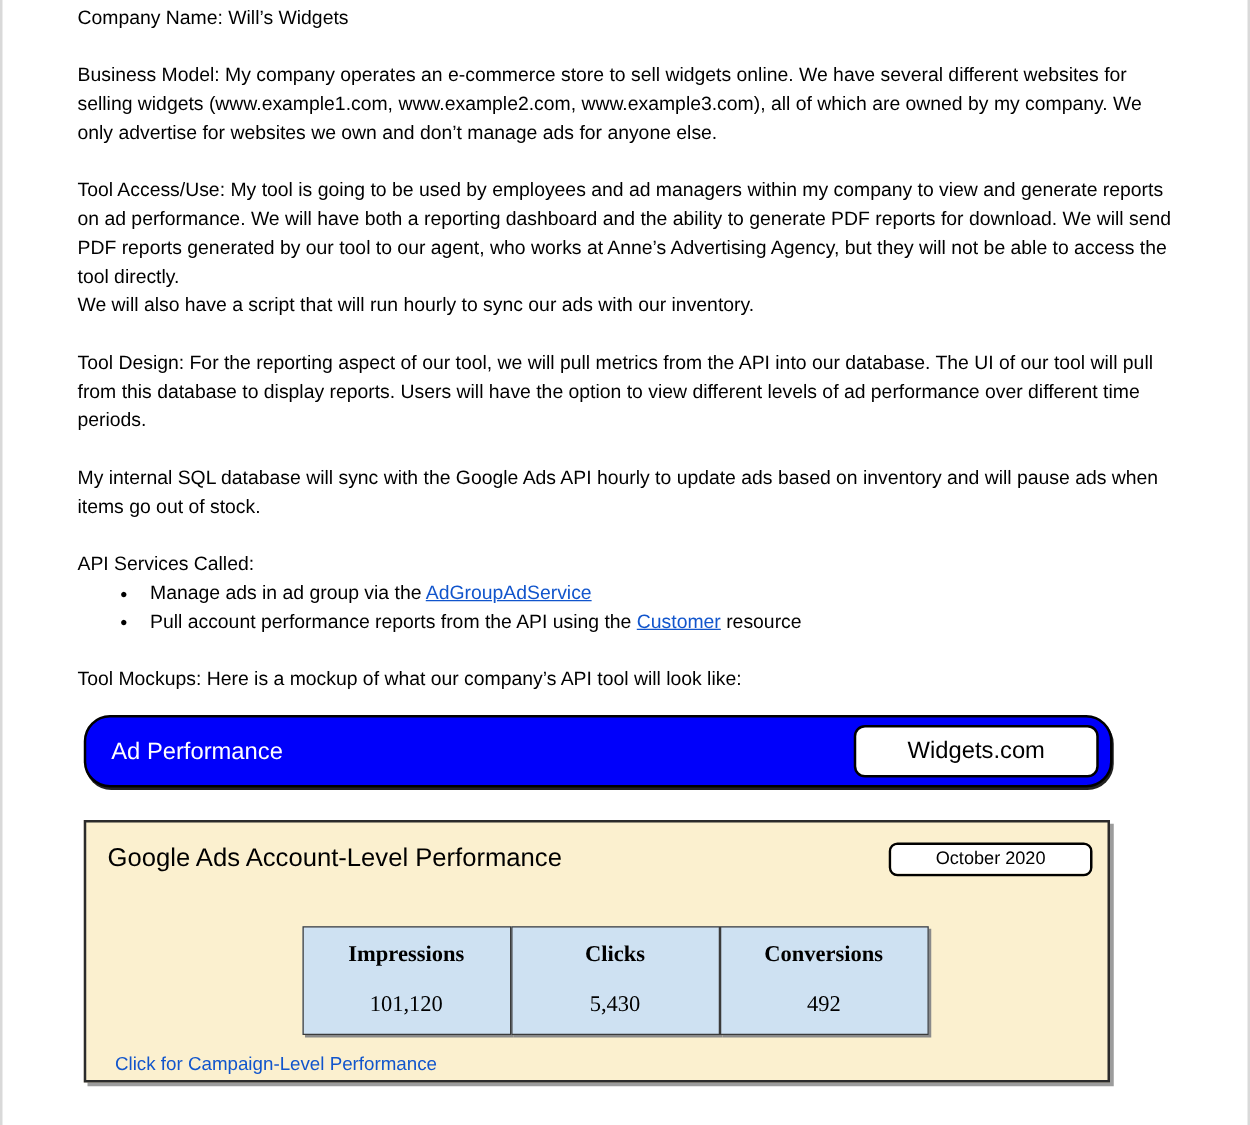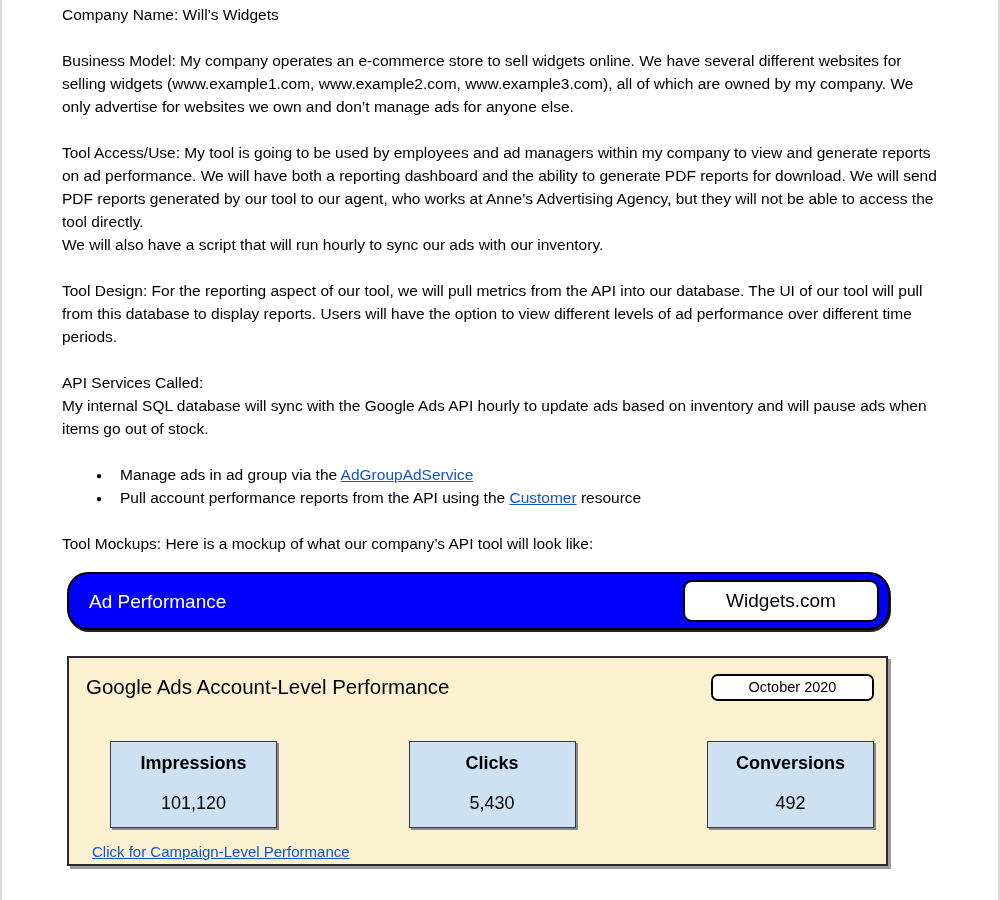--- a/index.html
+++ b/index.html
@@ -53,54 +53,54 @@
   .panel-title{font-size:20.5px;line-height:28px;}
   .dropdown{
     display:flex;align-items:stretch;height:27px;width:163px;margin-top:1px;
     border:2px solid #000;border-radius:7px;overflow:hidden;background:#fff;cursor:pointer;flex-direction:column;
   }
   .dd-value{flex:1;display:flex;align-items:center;justify-content:center;font-size:14.5px;background:#fff;}
   .dd-arrow{
     width:29px;display:flex;align-items:center;justify-content:center;
     background:#C6C6C6;border-left:2px solid #000;font-size:11px;color:#000;cursor:pointer;
   }
-  .cards{display:flex;justify-content:space-between;margin-top:40px;padding:0 12px 0 41px;}
+  .cards{display:flex;justify-content:center;margin-top:40px;padding:0 12px 0 41px;font-family:Liberation Serif, serif;}
   .card{
     width:167px;height:87px;background:var(--card-blue);
     border:1.5px solid #3a3a3a;box-shadow:2px 2px 0 #8a8a8a;
     display:flex;flex-direction:column;align-items:center;justify-content:space-between;
     padding:10px 4px 12px 4px;
   }
   .card-label{font-weight:bold;font-size:18px;}
   .card-value{font-size:18px;}
   .panel-link{
     display:inline-block;margin:12px 0 0 23px;font-size:15px;
-    color:var(--link-blue);text-decoration:underline;cursor:pointer;
+    color:var(--link-blue);cursor:pointer;
   }
 </style>
 </head>
 <body>
 
 <div class="page">
   <div class="content">
 
     <p class="para"><b>Company Name</b><span>: Will’s Widgets</span></p>
 
     <p class="para"><b>Business Model:</b><span> My company operates an e-commerce store to sell widgets online. We have several different websites for selling widgets (www.example1.com, www.example2.com, www.example3.com), all of which are owned by my company. We only advertise for websites we own and don’t manage ads for anyone else.</span></p>
 
     <p class="para">
         <span class="block-line"><b>Tool Access/Use:</b><span> My tool is going to be used by employees and ad managers within my company to view and generate reports on ad performance. We will have both a reporting dashboard and the ability to generate PDF reports for download. We will send PDF reports generated by our tool to our agent, who works at Anne’s Advertising Agency, but they will not be able to access the tool directly.</span></span>
         <span class="block-line">We will also have a script that will run hourly to sync our ads with our inventory.</span>
       </p>
 
     <p class="para"><b>Tool Design</b><span>: For the reporting aspect of our tool, we will pull metrics from the API into our database. The UI of our tool will pull from this database to display reports. Users will have the option to view different levels of ad performance over different time periods.</span></p>
 
+    <p class="para">My internal SQL database will sync with the Google Ads API hourly to update ads based on inventory and will pause ads when items go out of stock.</p>
+
     <p class="para" style="margin-bottom:0"><b>API Services Called</b><span>:</span></p>
-
-    <p class="para">My internal SQL database will sync with the Google Ads API hourly to update ads based on inventory and will pause ads when items go out of stock.</p>
 
     <ul class="bullets">
       <li><span>Manage ads in ad group via the </span><a class="doclink">AdGroupAdService</a><span></span></li>
       <li><span>Pull account performance reports from the API using the </span><a class="doclink">Customer</a><span> resource</span></li>
     </ul>
 
     <p class="para" style="margin-bottom:0"><b>Tool Mockups</b><span>: Here is a mockup of what our company’s API tool will look like:</span></p>
 
     <div class="mockup">
 

